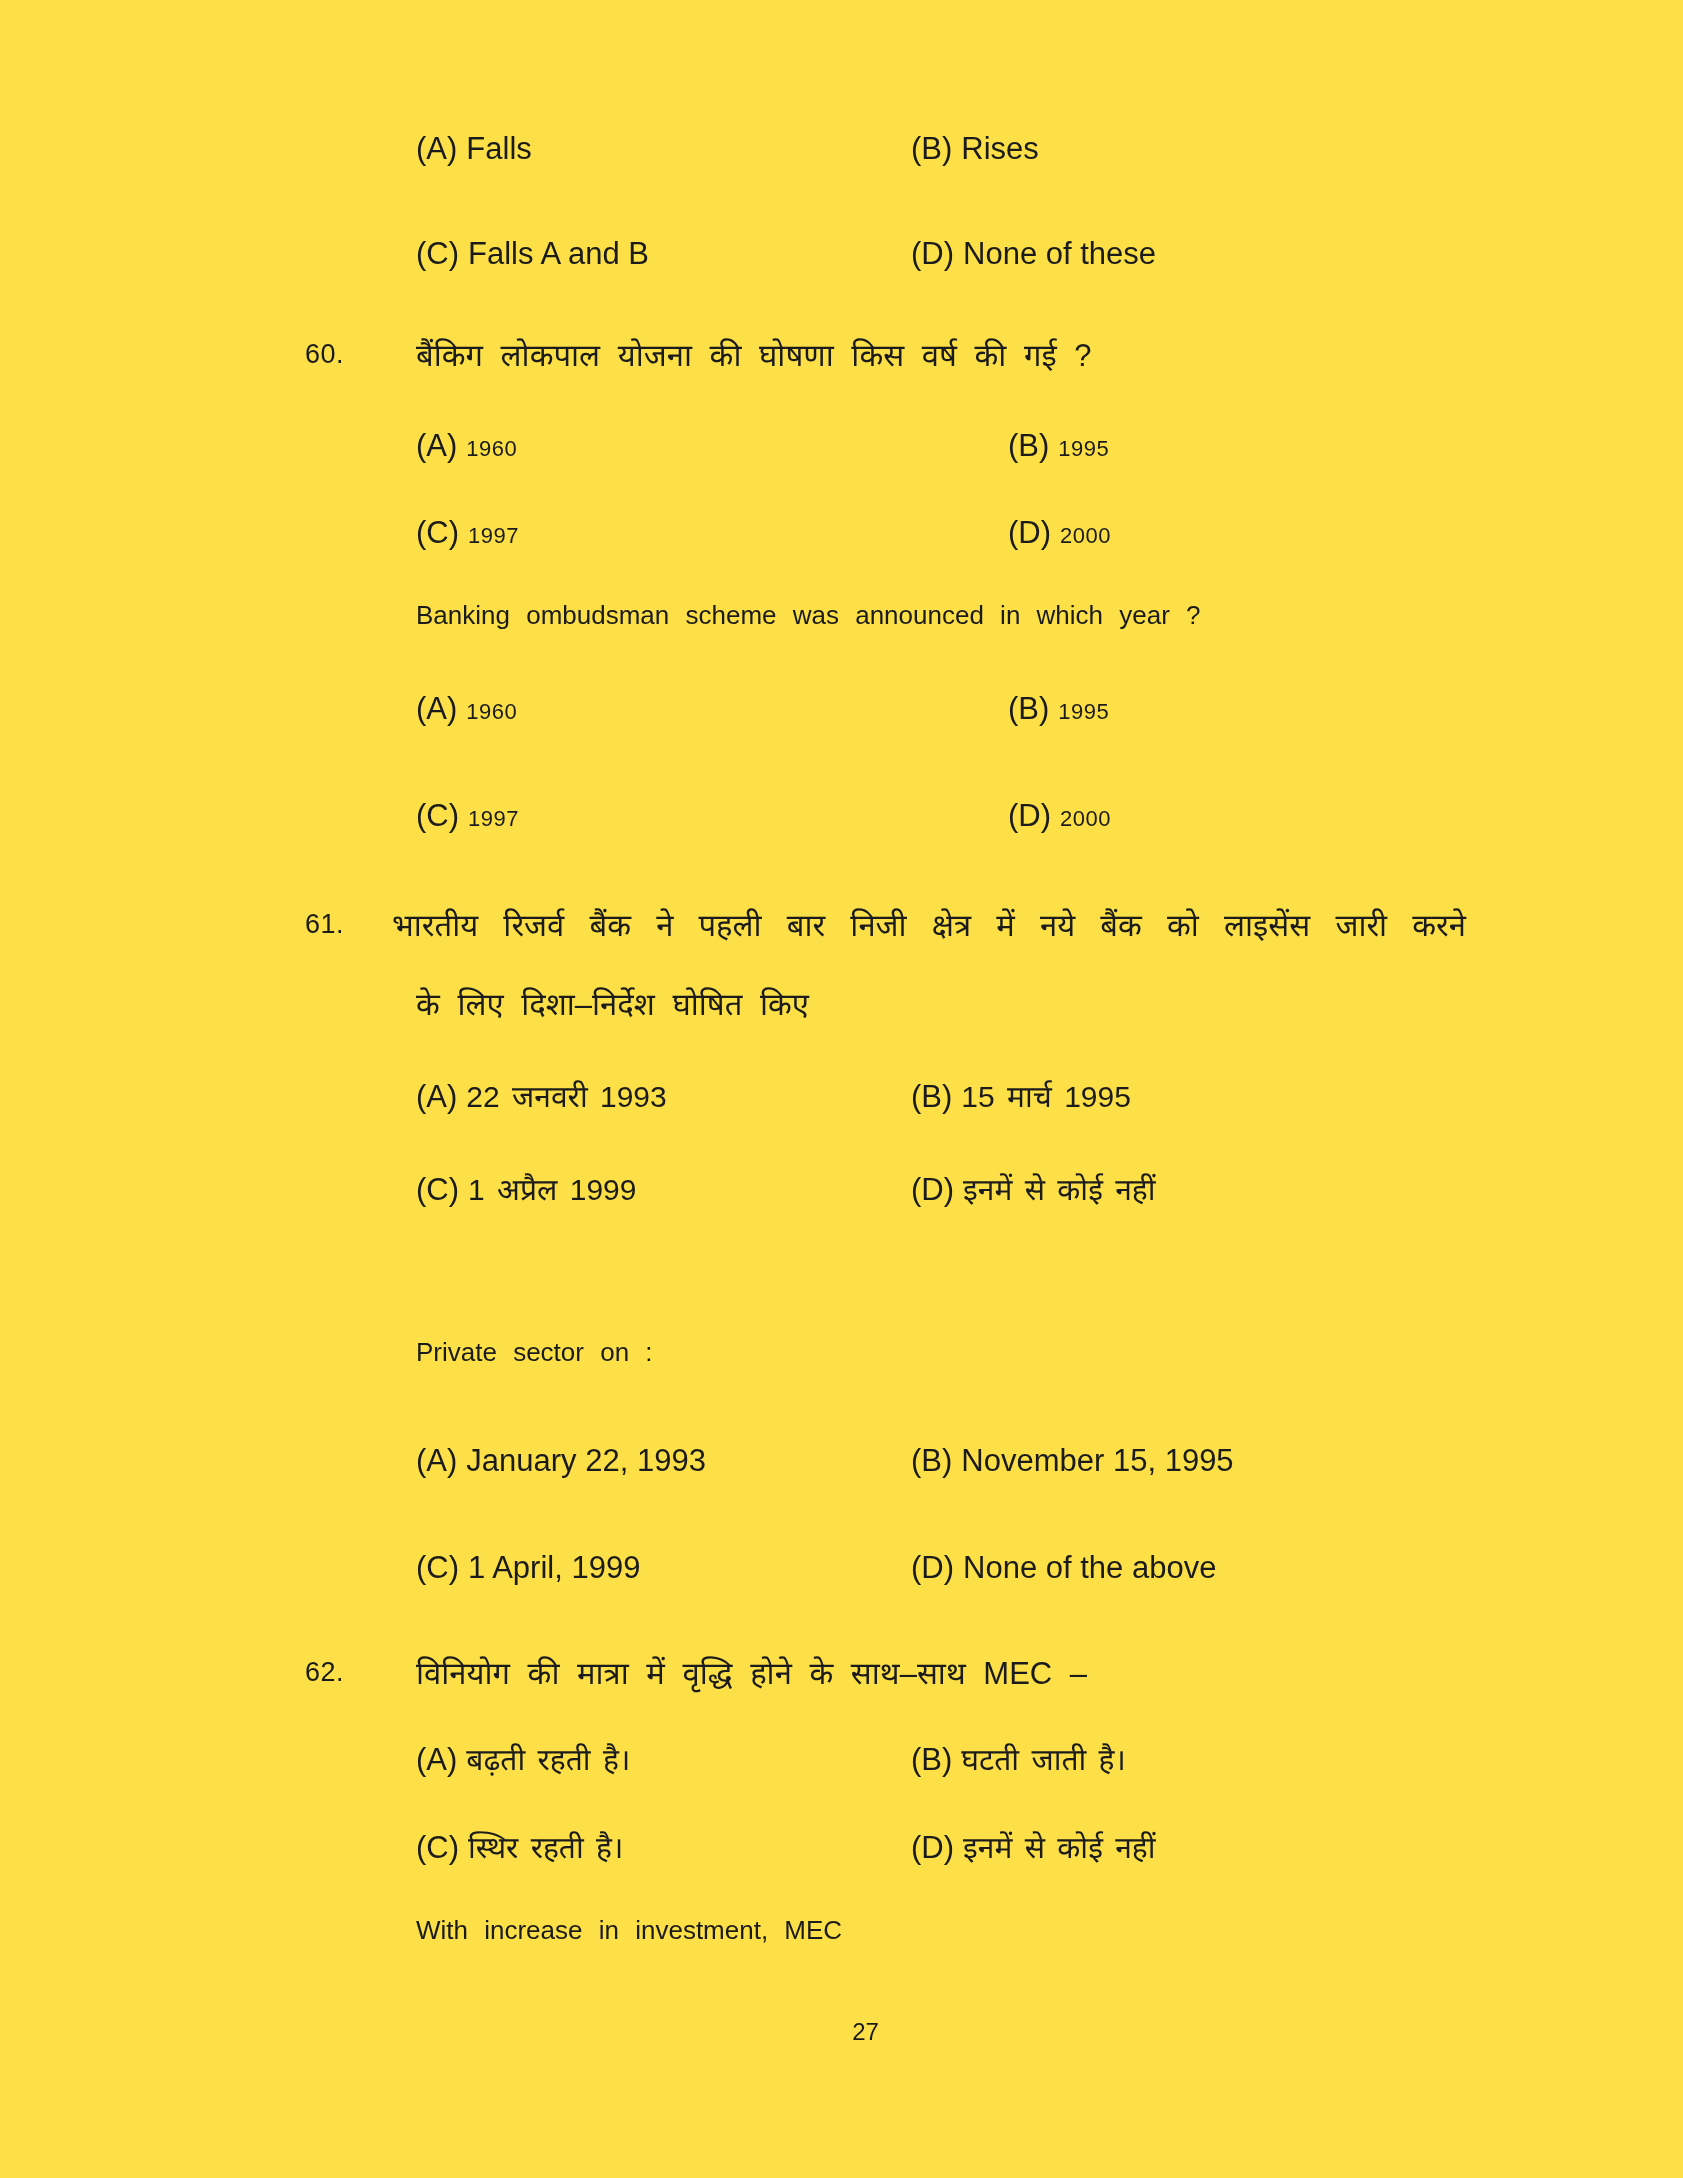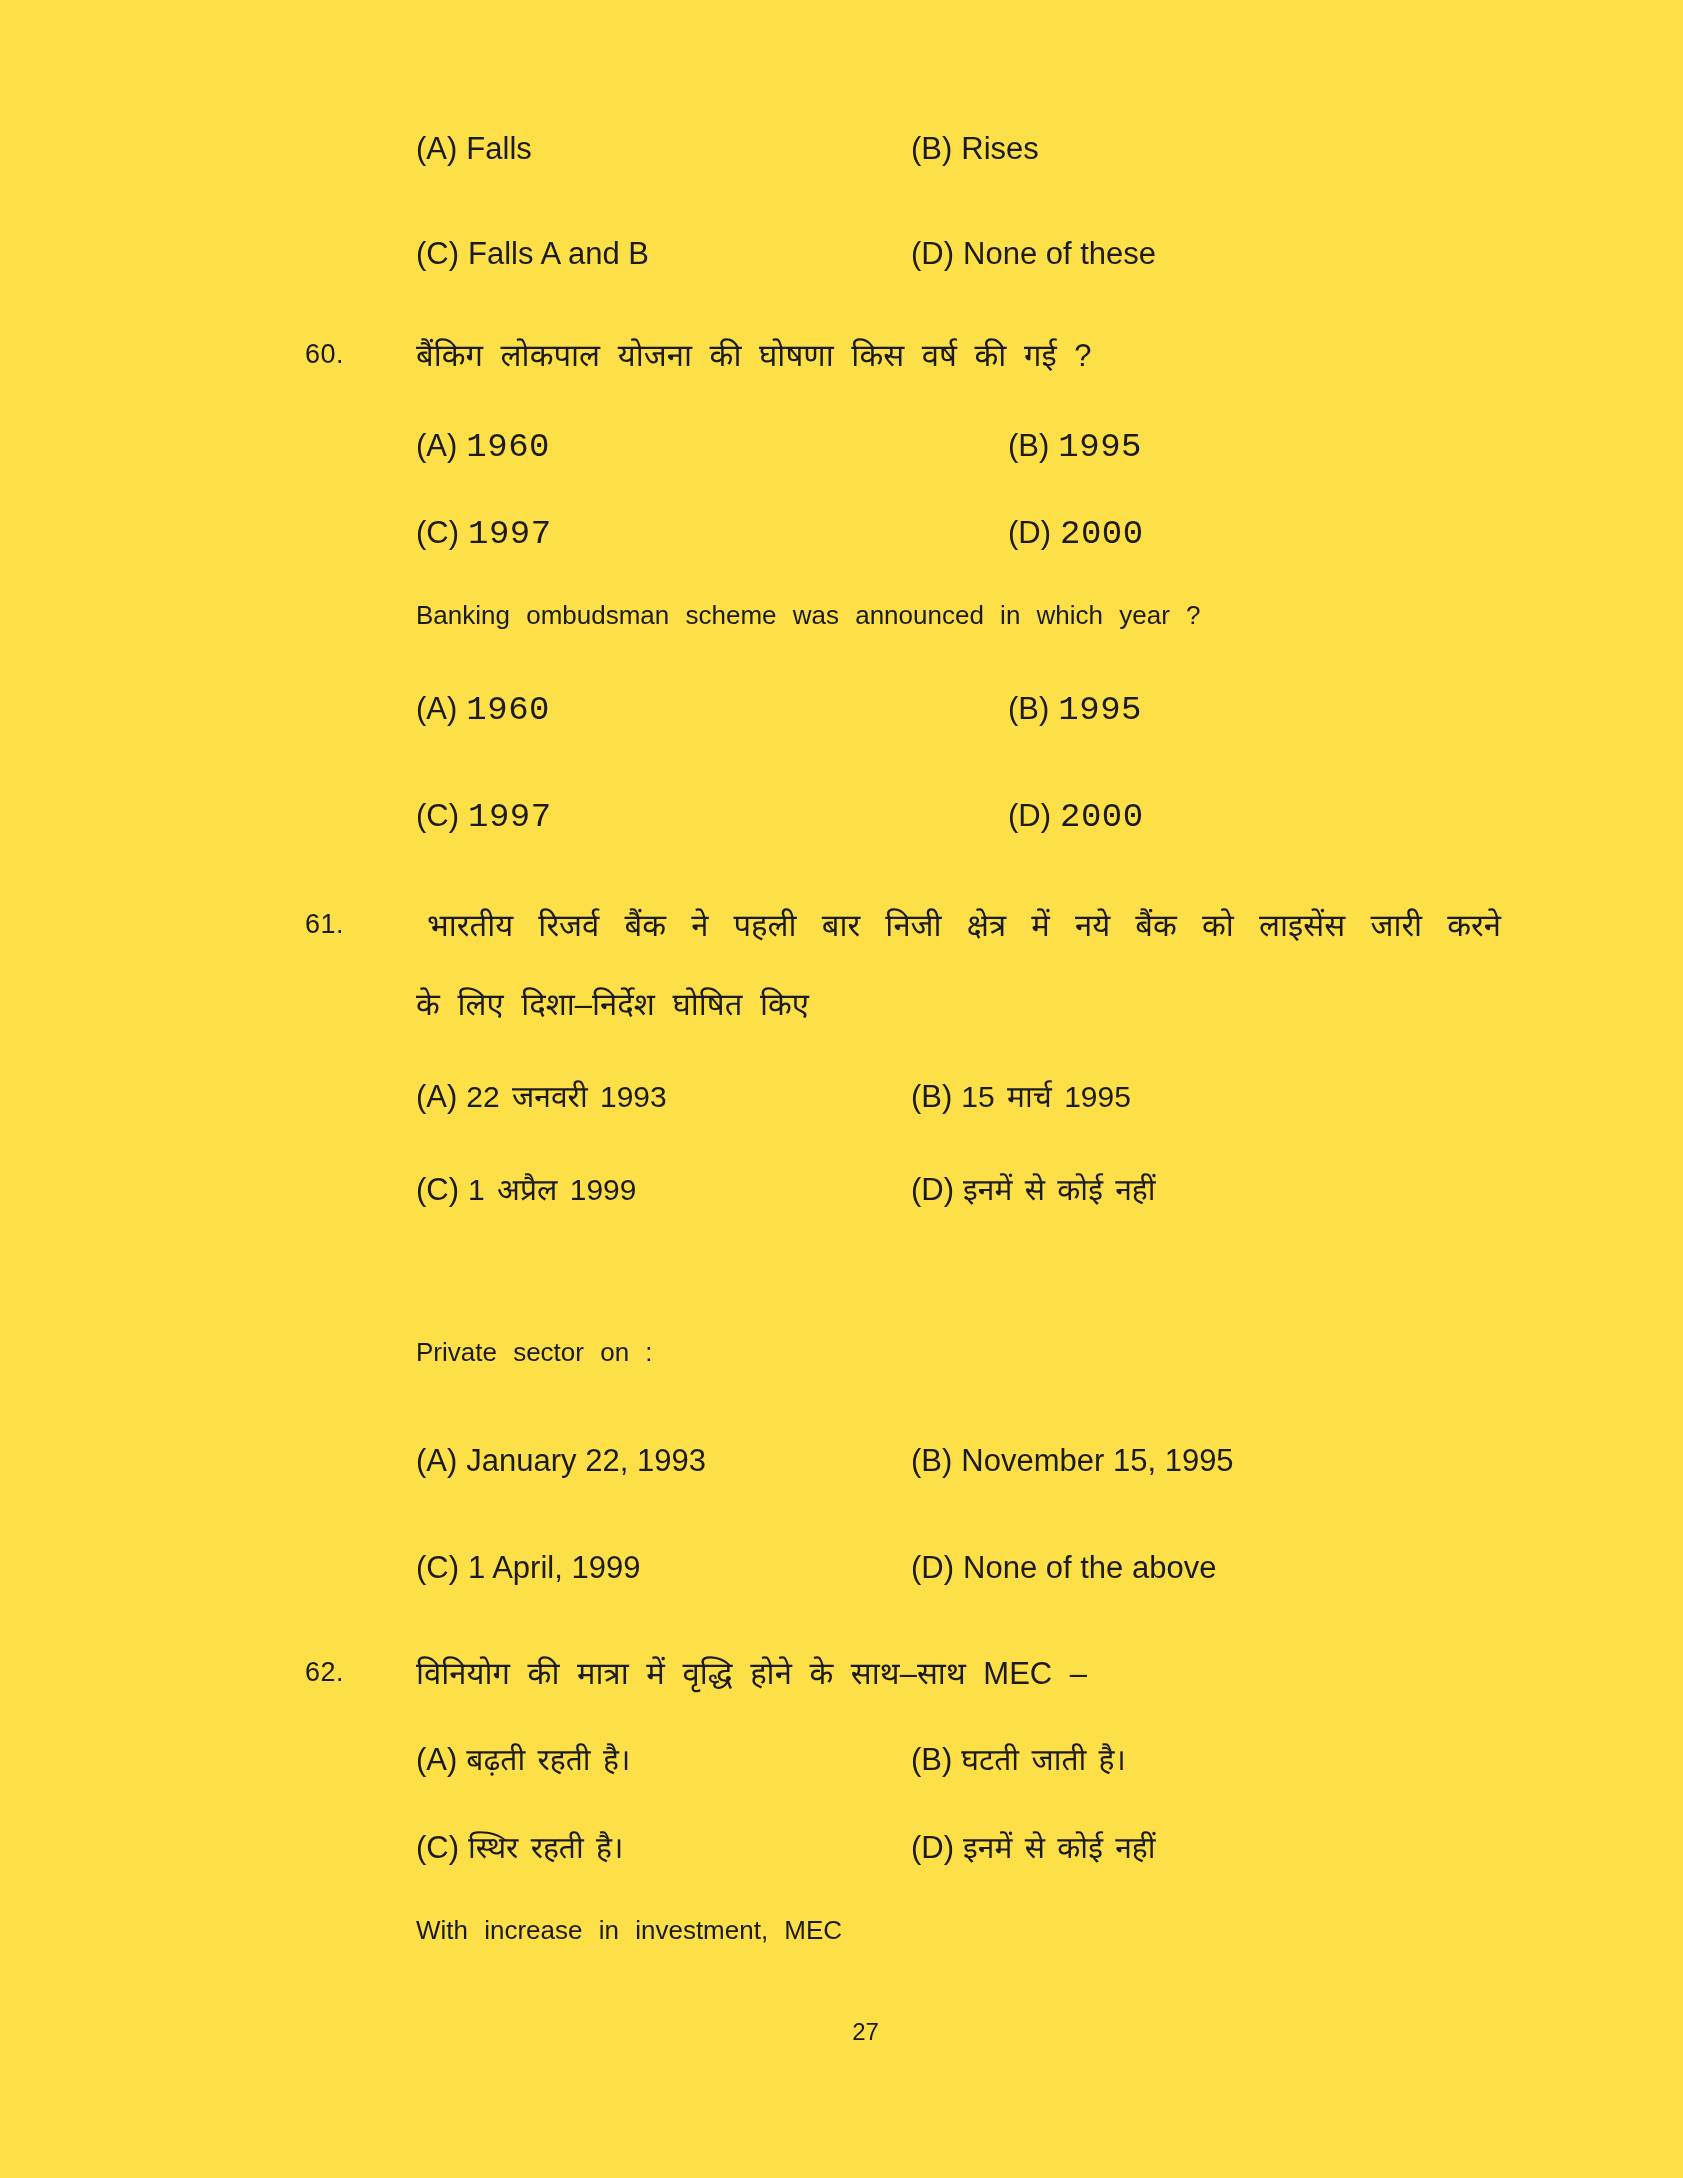--- a/index.html
+++ b/index.html
@@ -35,21 +35,21 @@
     white-space: nowrap;
     text-align: justify;
     text-align-last: justify;
     width: 1074px;
   }
   .opt { position: absolute; white-space: nowrap; }
   .opt-label {
     font-size: 31px;
     margin-right: 9px;
   }
-  .val-num { font-size: 34px; letter-spacing: 0.5px; font-family: Liberation Mono, monospace; }
+  .val-num { font-size: 22px; letter-spacing: 0.5px; }
   .val-en  { font-size: 31px; }
   .val-hi  { font-size: 30px; word-spacing: 4px; }
   .page-num {
     position: absolute;
     left: 0;
     width: 1683px;
     text-align: center;
     font-size: 24px;
     padding-left: 24px;
   }
@@ -97,21 +97,21 @@
     <span class="opt-label">(B)</span><span class="val-num">1995</span>
   </div>
   <div class="opt" style="top:798px;left:416px">
     <span class="opt-label">(C)</span><span class="val-num">1997</span>
   </div>
   <div class="opt" style="top:798px;left:1008px">
     <span class="opt-label">(D)</span><span class="val-num">2000</span>
   </div>
 
   <div class="qnum" style="top:909px">61.</div>
-  <div class="abs qtext-hi just" style="top:903px;left:427px">भारतीय रिजर्व बैंक ने पहली बार निजी क्षेत्र में नये बैंक को लाइसेंस जारी करने</div>
+  <div class="abs qtext-hi just" style="top:903px;left:392px">भारतीय रिजर्व बैंक ने पहली बार निजी क्षेत्र में नये बैंक को लाइसेंस जारी करने</div>
   <div class="abs qtext-hi" style="top:982px;left:416px">के लिए दिशा–निर्देश घोषित किए</div>
 
   <div class="opt" style="top:1075px;left:416px">
     <span class="opt-label">(A)</span><span class="val-hi">22 जनवरी 1993</span>
   </div>
   <div class="opt" style="top:1075px;left:911px">
     <span class="opt-label">(B)</span><span class="val-hi">15 मार्च 1995</span>
   </div>
   <div class="opt" style="top:1168px;left:416px">
     <span class="opt-label">(C)</span><span class="val-hi">1 अप्रैल 1999</span>

